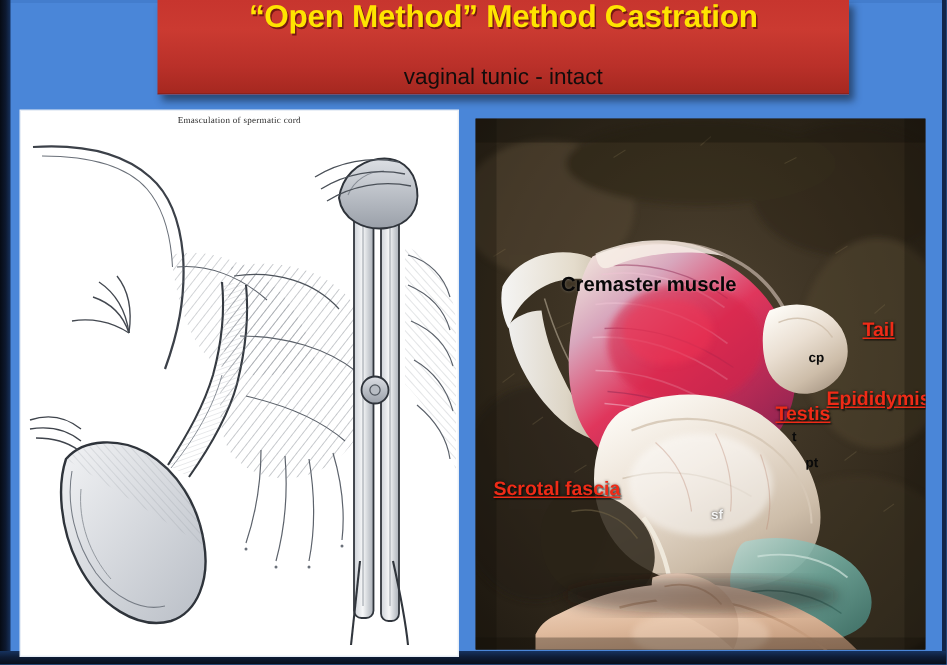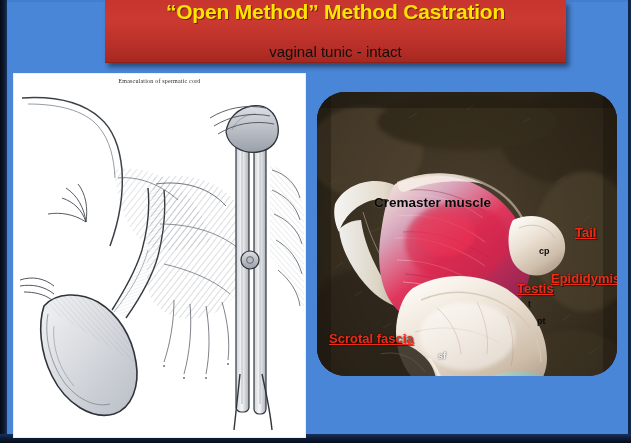--- a/index.html
+++ b/index.html
@@ -37,33 +37,33 @@
   
   .panel-left{position:absolute;left:14px;top:74px;width:291px;height:363px;
           background:#ffffff;overflow:hidden;
           box-shadow:0 0 0 1px #e8eef6;}
   .ill-caption{position:absolute;left:0;top:4px;width:291px;text-align:center;
           font-family:"Liberation Serif",serif;font-size:6px;color:#2b2b2b;
           letter-spacing:.2px;}
   .ill-svg{position:absolute;left:0;top:0;width:291px;height:363px;}
 
   
-  .panel-right{position:absolute;left:317px;top:92px;width:300px;height:284px;
-          overflow:hidden;background:#221a12;border-radius:28px;}
+  .panel-right{position:absolute;left:317px;top:79px;width:300px;height:354px;
+          overflow:hidden;background:#221a12;}
   .photo-svg{position:absolute;left:0;top:0;width:300px;height:362px;}
 
   
   .lbl{position:absolute;white-space:nowrap;font-weight:bold;line-height:1.08;}
   .lbl-red{color:#ef2b17;font-size:13px;
           text-shadow:0 0 2px rgba(0,0,0,.55),1px 1px 1px rgba(0,0,0,.5);text-decoration:underline;}
   .lbl-black{color:#080808;font-size:13.5px;text-align:center;
           text-shadow:0 0 2px rgba(255,255,255,.25);}
   .tag{position:absolute;font-weight:bold;font-size:9px;line-height:1;}
   .tag-black{color:#0a0a0a;}
-  .tag-white{color:#f4f4f4;text-shadow:0 0 2px rgba(0,0,0,.8);}
+  .tag-white{color:#f4f4f4;text-shadow:0 0 2px rgba(0,0,0,.8);margin-left:36px;}
 
   .p-cremaster{left:57px;top:104px;}
   .p-tail{left:258px;top:134px;}
   .p-epi{left:234px;top:152px;margin-top:28px;}
   .p-testis{left:200px;top:190px;}
   .p-parietal{left:195px;top:237px;}
   .p-scrotal{left:12px;top:240px;}
 
   .t-cp{left:222px;top:155px;}
   .t-t{left:211px;top:208px;}

